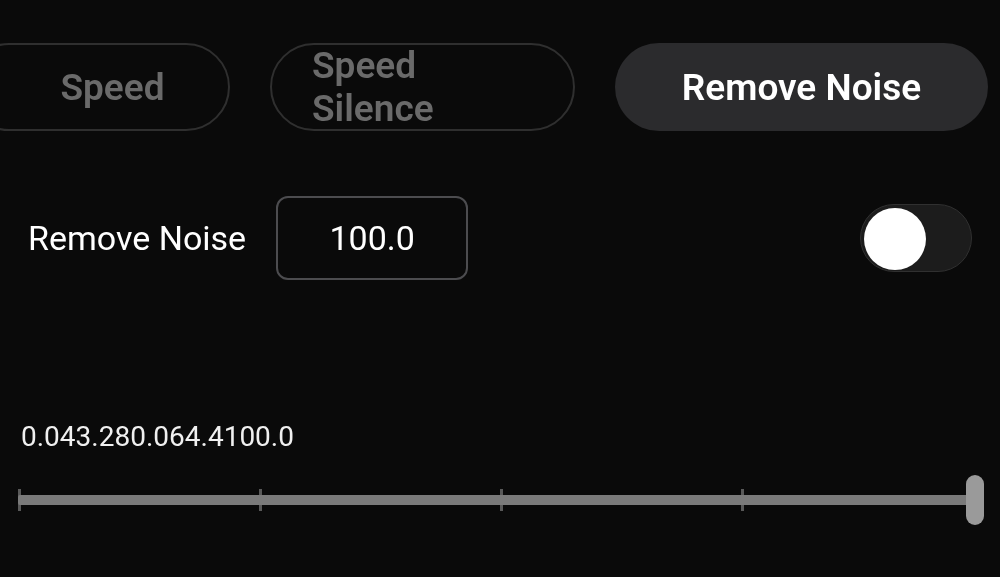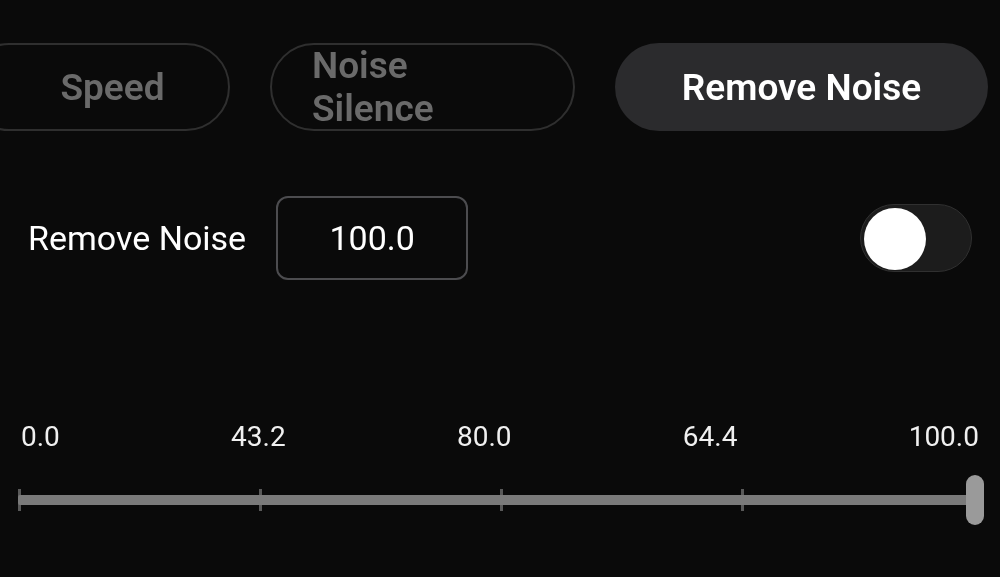--- a/index.html
+++ b/index.html
@@ -73,21 +73,20 @@
       height: 62px;
       border-radius: 50%;
       background: #ffffff;
     }
     .slider-wrap {
       padding: 140px 18px 0 18px;
       position: relative;
     }
     .slider-labels {
       display: flex;
-      justify-content: space-between;
       font-size: 28px;
       color: #f0f0f0;
       padding: 0 3px;
     }
     .slider-track-area {
       position: relative;
       height: 70px;
       margin-top: 16px;
     }
     .slider-track {
@@ -114,21 +113,21 @@
       height: 50px;
       background: #9a9a9a;
       border-radius: 10px;
     }
   </style>
 </head>
 <body>
 
 <div class="tabs">
   <div class="tab tab-speed">Speed</div>
-  <div class="tab tab-skip">Noise Silence</div>
+  <div class="tab tab-skip">Speed Silence</div>
   <div class="tab tab-remove">Remove Noise</div>
 </div>
 
 <div class="control-row">
   <div class="control-label">Remove Noise</div>
   <div class="value-box">100.0</div>
   <div class="spacer"></div>
   <div class="toggle">
     <div class="toggle-thumb"></div>
   </div>

